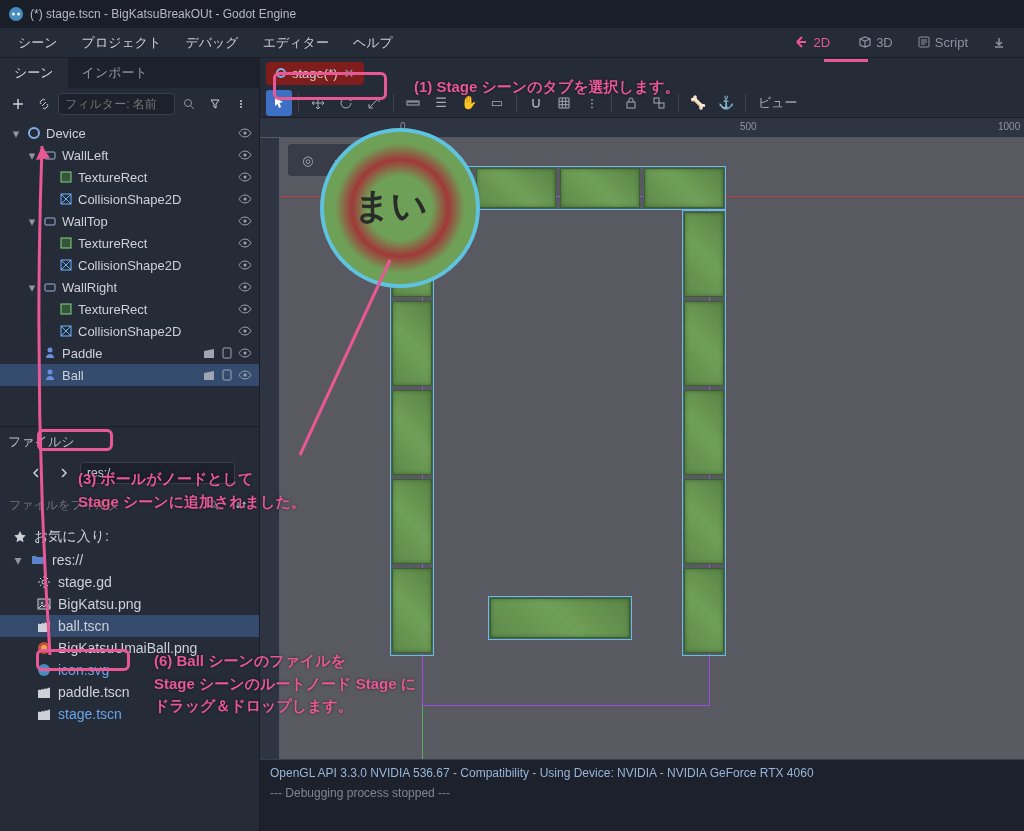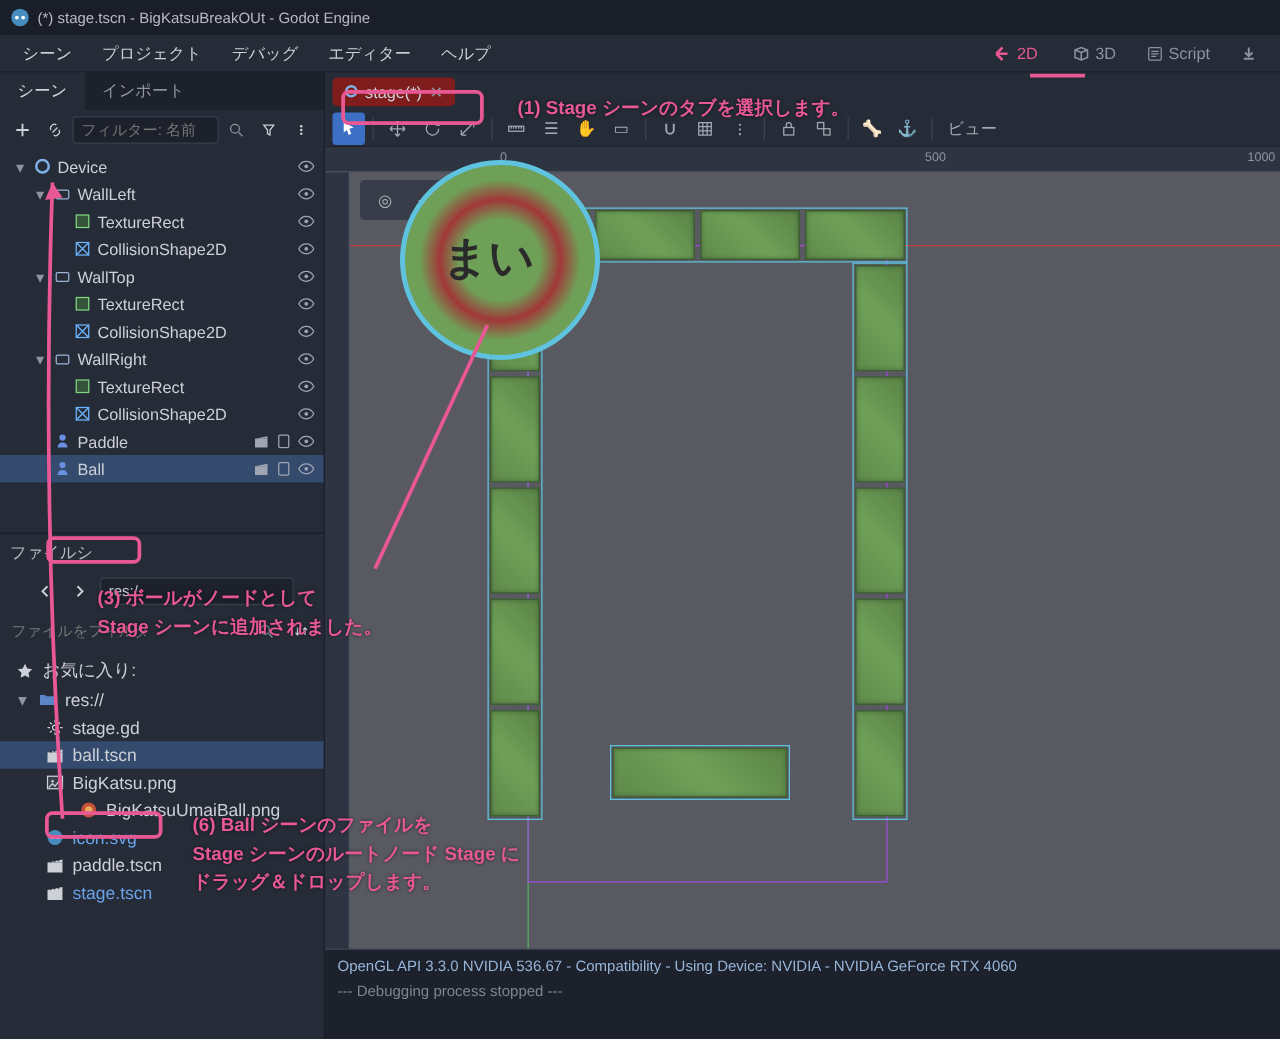--- a/index.html
+++ b/index.html
@@ -4,21 +4,21 @@
 <style>
 * { margin: 0; padding: 0; box-sizing: border-box; font-family: 'Segoe UI', sans-serif; }
 body { background: #202531; color: #cdd0d6; font-size: 13px; width: 1024px; height: 831px; overflow: hidden; position: relative; }
 
 .titlebar { height: 28px; background: #1a1e28; display: flex; align-items: center; padding: 0 8px; gap: 6px; font-size: 12px; color: #b8b8c8; }
 .title-icon { width: 16px; height: 16px; display: flex; align-items: center; justify-content: center; }
 
 .menubar { height: 30px; background: #262b38; display: flex; align-items: center; padding: 0 8px; gap: 4px; border-bottom: 1px solid #1a1e28; }
 .menu-item { padding: 4px 10px; cursor: pointer; font-size: 13px; }
 .flex-spacer { flex: 1; }
-.mode-btn { padding: 4px 10px; display: flex; align-items: flex-end; gap: 4px; cursor: pointer; color: #8d93a0; }
+.mode-btn { padding: 4px 10px; display: flex; align-items: flex-start; gap: 4px; cursor: pointer; color: #8d93a0; }
 .mode-btn.active { color: #e75894; }
 .mode-btn.active::after { content: ''; display: block; }
 .mode-underline { position: absolute; top: 59px; left: 824px; width: 44px; height: 3px; background: #e75894; }
 
 .main-row { display: flex; height: calc(100% - 58px); }
 
 .left-panel { width: 260px; display: flex; flex-direction: column; background: #262b38; border-right: 1px solid #1a1e28; }
 
 .dock-tabs { display: flex; background: #1d212c; }
 .dock-tab { padding: 6px 14px; font-size: 13px; cursor: pointer; color: #8f94a0; }
@@ -471,41 +471,41 @@
       </div>
     <div class="fs-row" style="padding-left: 36px;">
           <span class="fs-icon">
             <svg width="14" height="14" viewBox="0 0 14 14">
               <circle cx="7" cy="7" r="2" stroke="#cdd0d6" fill="none"></circle>
               <path d="M7 1v2M7 11v2M1 7h2M11 7h2M3 3l1.4 1.4M9.6 9.6L11 11M11 3L9.6 4.4M4.4 9.6L3 11" stroke="#cdd0d6"></path>
             </svg>
           </span>
           <span>stage.gd</span>
         </div>
+        <div class="fs-row" style="padding-left: 36px;">
+          <span class="fs-icon">
+            <svg width="14" height="14" viewBox="0 0 14 14">
+              <rect x="1" y="2" width="12" height="10" stroke="#cdd0d6" fill="#3a3f4c"></rect>
+              <circle cx="5" cy="6" r="1" fill="#cdd0d6"></circle>
+              <path d="M2 11l3-3 2 2 3-4 3 5" stroke="#cdd0d6" fill="none"></path>
+            </svg>
+          </span>
+          <span>BigKatsu.png</span>
+        </div>
         <div class="fs-row selected" style="padding-left: 36px;">
           <span class="fs-icon">
             <svg width="14" height="14" viewBox="0 0 14 14">
               <rect x="1" y="5" width="12" height="8" fill="#cdd0d6"></rect>
               <path d="M1 5l12-2.5V5" fill="#cdd0d6"></path>
               <path d="M3 3l1 2M6 2.5l1 2M9 2l1 2" stroke="#262b38"></path>
             </svg>
           </span>
           <span>ball.tscn</span>
         </div>
         <div class="fs-row" style="padding-left: 36px;">
-          <span class="fs-icon">
-            <svg width="14" height="14" viewBox="0 0 14 14">
-              <rect x="1" y="2" width="12" height="10" stroke="#cdd0d6" fill="#3a3f4c"></rect>
-              <circle cx="5" cy="6" r="1" fill="#cdd0d6"></circle>
-              <path d="M2 11l3-3 2 2 3-4 3 5" stroke="#cdd0d6" fill="none"></path>
-            </svg>
-          </span>
-          <span>BigKatsu.png</span>
-        </div>
-        <div class="fs-row" style="padding-left: 36px; justify-content: center;">
           <span class="fs-icon">
             <svg width="14" height="14" viewBox="0 0 14 14">
               <circle cx="7" cy="7" r="6" fill="#c4503c"></circle>
               <circle cx="7" cy="7" r="3" fill="#e8a85c"></circle>
             </svg>
           </span>
           <span>BigKatsuUmaiBall.png</span>
         </div>
         <div class="fs-row" style="padding-left: 36px; color: rgb(106, 163, 232);">
           <span class="fs-icon">

